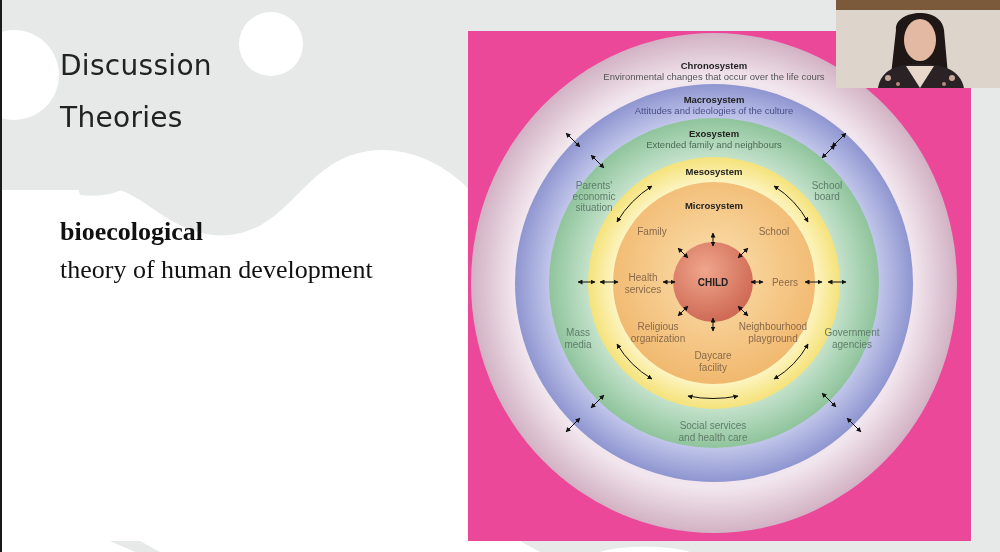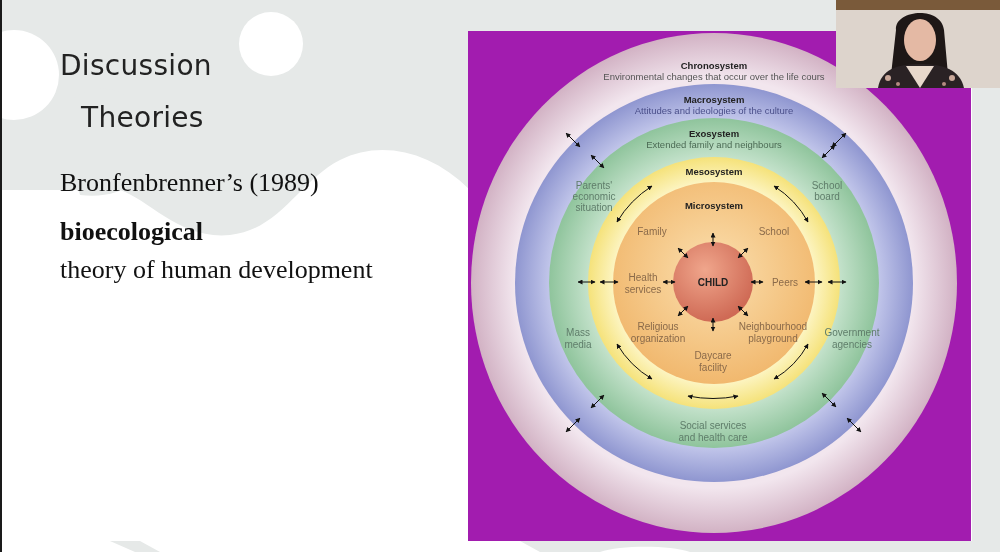--- a/index.html
+++ b/index.html
@@ -2,21 +2,21 @@
 <html><head>
   <meta charset="utf-8">
   <style>
     html, body { margin: 0; padding: 0; }
     body { width: 1000px; height: 552px; overflow: hidden; position: relative; background: #ffffff; }
     #slide { position: absolute; left: 0; top: 0; width: 1000px; height: 552px; overflow: hidden; background: #ffffff; }
     #left-border { position: absolute; left: 0; top: 0; width: 2px; height: 552px; background: #1a1a1a; }
     #bg-svg { position: absolute; left: 0; top: 0; }
     .title { position: absolute; left: 60px; font-family: "DejaVu Sans", sans-serif; font-size: 28px; color: #222; letter-spacing: 0.3px; line-height: 1; }
     .body-text { position: absolute; left: 60px; font-family: "Liberation Serif", serif; font-size: 26px; color: #111; line-height: 1; white-space: nowrap; }
-    #panel { position: absolute; left: 468px; top: 31px; width: 503px; height: 510px; background: #a21caf; }
+    #panel { position: absolute; left: 468px; top: 31px; width: 503px; height: 510px; background: #ec4899; }
     #diagram-svg { position: absolute; left: 0; top: 0; }
     .lbl { font-family: "Liberation Sans", sans-serif; }
     #webcam { position: absolute; left: 836px; top: 0; width: 164px; height: 88px; overflow: hidden; background: #d9d1c8; }
   </style>
 </head>
 <body>
 
 <div id="slide">
 
   <svg id="bg-svg" width="1000" height="552">
@@ -32,23 +32,22 @@
     <rect x="972" y="88" width="28" height="464" fill="#e6e9e8"></rect>
     <rect x="470" y="0" width="366" height="31" fill="#e6e9e8"></rect>
 
     <path d="M470 541 H1000 V552 H690 C670 545, 620 545, 600 552 H540 L520 541 Z" fill="#e6e9e8"></path>
     <path d="M110 541 L135 552 H160 L140 541 Z" fill="#e6e9e8"></path>
   </svg>
 
   <div id="left-border"></div>
 
   <div class="title" style="top:52px;">Discussion</div>
-  <div class="title" style="top:104px;margin-left:21px;">Theories</div>
+  <div class="title" style="top:104px;">Theories</div>
 
-  <div class="body-text" style="top:170px;">Bronfenbrenner’s (1989)</div>
   <div class="body-text" style="top:219px;font-weight:bold;">bioecological</div>
   <div class="body-text" style="top:257px;">theory of human development</div>
 
   <div id="panel">
     <svg id="diagram-svg" width="503" height="510" viewBox="468 31 503 510">
       <defs>
         <radialGradient id="gChrono" cx="50%" cy="50%" r="50%">
           <stop offset="82%" stop-color="#f2e6ee"></stop>
           <stop offset="100%" stop-color="#d2b2c4"></stop>
         </radialGradient>

